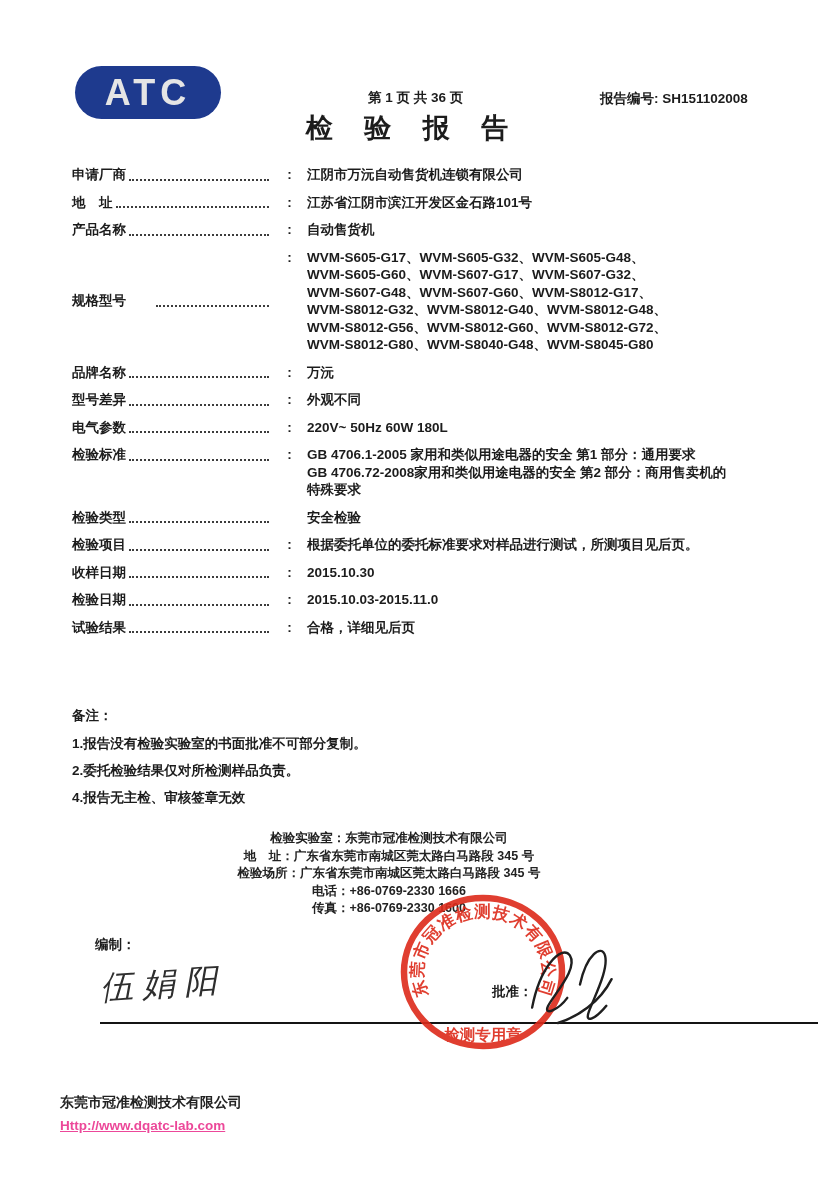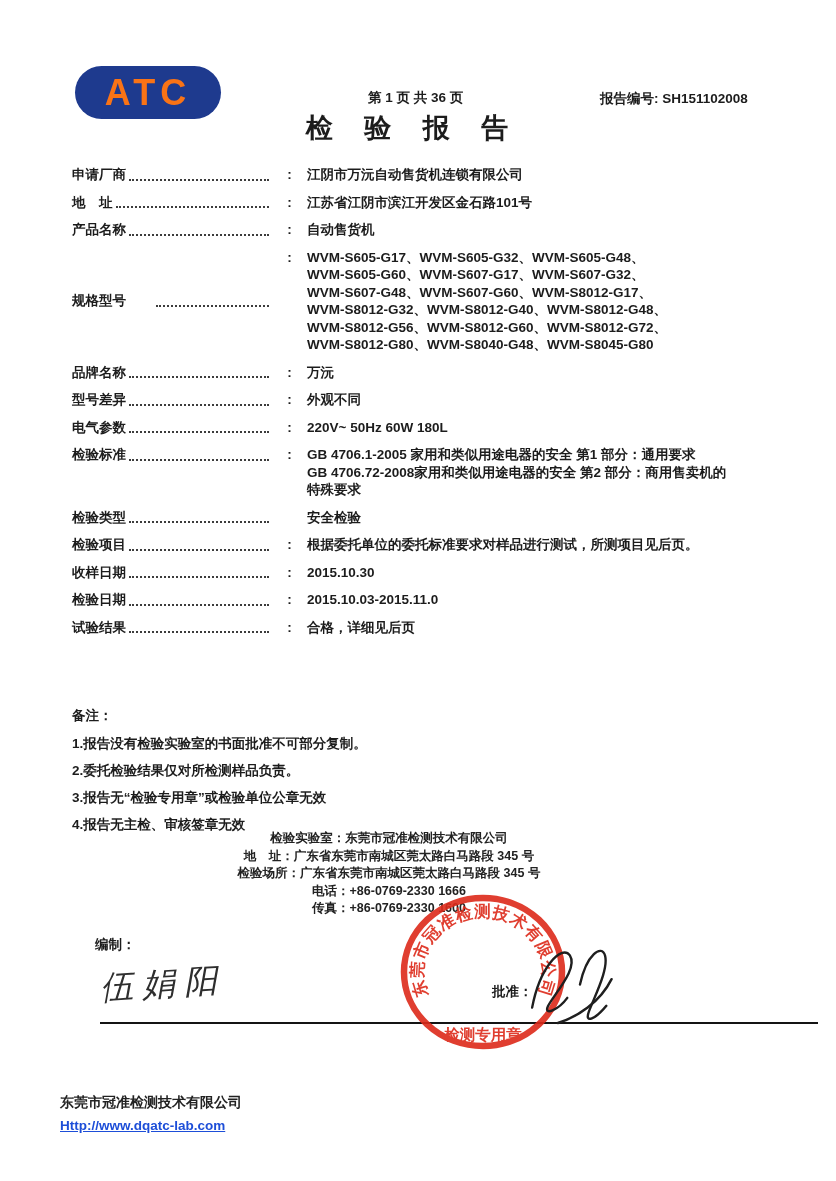--- a/index.html
+++ b/index.html
@@ -5,21 +5,21 @@
   html,body{margin:0;padding:0;background:#ffffff;}
   .page{
     position:relative;width:836px;height:1181px;background:#fff;
     font-family:"Liberation Sans","DejaVu Sans",sans-serif;color:#1c1c1c;overflow:hidden;
   }
   
   .logo{
     position:absolute;left:75px;top:66px;width:146px;height:53px;
     background:#1e3a8e;border-radius:28px;display:flex;align-items:center;justify-content:center;
   }
-  .logo span{color:#f97316;font-size:36px;font-weight:700;letter-spacing:5px;line-height:1;}
+  .logo span{color:#e5e5e5;font-size:36px;font-weight:700;letter-spacing:5px;line-height:1;}
   
   .pageinfo{position:absolute;left:368px;top:89px;font-size:13.5px;font-weight:700;}
   .reportno{position:absolute;left:600px;top:90px;font-size:13.5px;font-weight:600;}
   .title{position:absolute;left:0;top:110px;width:804px;text-align:center;
          font-size:27px;font-weight:700;letter-spacing:12px;padding-left:11px;}
   
   .fields{position:absolute;left:72px;top:166px;width:692px;}
   .frow{display:grid;grid-template-columns:200px 35px 1fr;margin-bottom:10px;
         font-size:13.5px;line-height:17.5px;align-items:start;}
   .flabel{display:flex;font-weight:700;}
@@ -43,21 +43,21 @@
   .prepared-sig{
     position:absolute;left:100px;top:962px;font-size:33px;font-weight:400;font-style:italic;
     color:#2e2e2e;letter-spacing:9px;transform:rotate(-4deg);z-index:2;
   }
   .sig-line{position:absolute;left:100px;top:1022px;width:718px;border-top:2px solid #141414;z-index:1;}
   .stamp{position:absolute;left:398px;top:892px;width:170px;height:160px;opacity:.9;z-index:3;}
   .scribble{position:absolute;left:515px;top:928px;width:100px;height:96px;z-index:4;transform:rotate(-6deg);}
   
   .footer{position:absolute;left:60px;top:1094px;font-size:14px;}
   .footer .company{font-weight:600;color:#222;margin-bottom:5px;}
-  .footer a{color:#1d4ed8;font-weight:600;font-size:13.5px;text-decoration:underline;}
+  .footer a{color:#ec4899;font-weight:600;font-size:13.5px;text-decoration:underline;}
 </style>
 </head>
 <body>
 
 <div class="page">
 
   <div class="logo">
     <span>ATC</span>
   </div>
   <div class="pageinfo">第 1 页 共 36 页</div>
@@ -189,21 +189,20 @@
       <span class="fcolon">:</span>
       <span class="fvalue">合格，详细见后页</span>
     </div>
 
   </div>
 
   <div class="notes">
     <div class="ntitle">备注：</div>
     <div class="nitem">1.报告没有检验实验室的书面批准不可部分复制。</div>
     <div class="nitem">2.委托检验结果仅对所检测样品负责。</div>
-    <div class="nitem">3.报告无“检验专用章”或检验单位公章无效</div>
     <div class="nitem">4.报告无主检、审核签章无效</div>
   </div>
 
   <div class="lab">
     <div>检验实验室：东莞市冠准检测技术有限公司</div>
     <div>地　址：广东省东莞市南城区莞太路白马路段 345 号</div>
     <div>检验场所：广东省东莞市南城区莞太路白马路段 345 号</div>
     <div>电话：+86-0769-2330 1666</div>
     <div>传真：+86-0769-2330 1600</div>
   </div>

